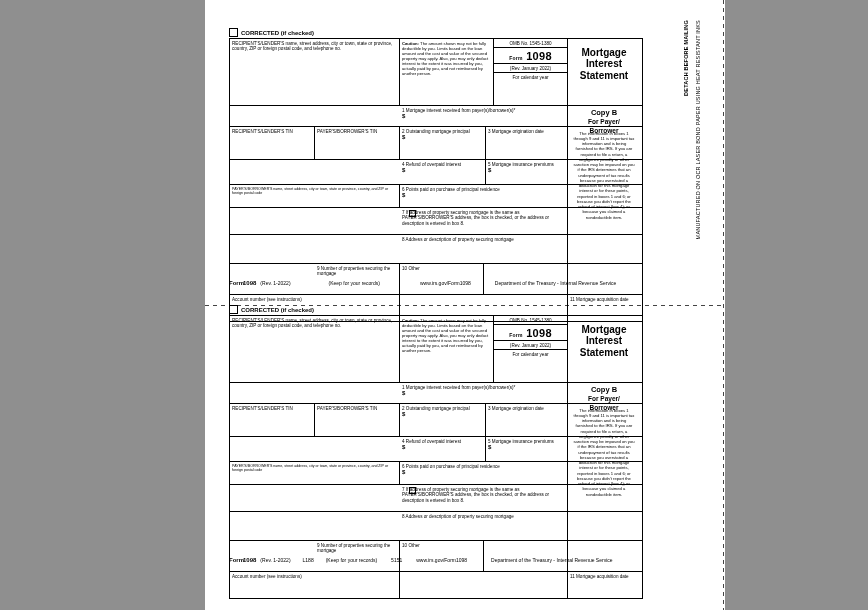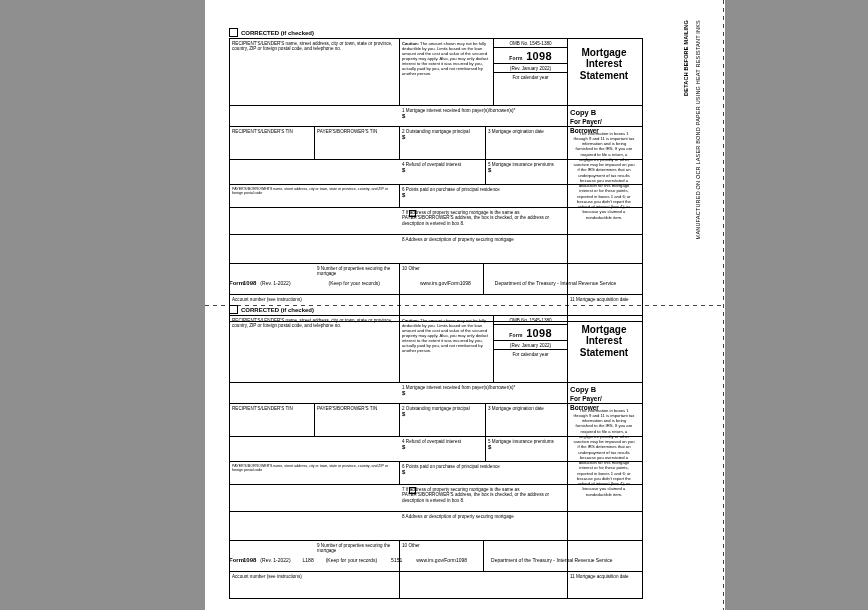--- a/index.html
+++ b/index.html
@@ -35,21 +35,21 @@
   .caution{font-size:4.2px;line-height:1.2;}
   .caution b{font-weight:bold;}
 
   .omsbox{padding:0;}
   .oms-line{border-bottom:1px solid #000;padding:1.5px 2px;text-align:center;font-size:4.6px;}
   .oms-line:last-child{border-bottom:none;}
   .f1098{font-size:11px;font-weight:bold;letter-spacing:.3px;}
   .f1098 .sm{font-size:5px;font-weight:bold;}
 
   .title{font-size:10px;font-weight:bold;line-height:1.18;text-align:center;padding-top:6px;}
-  .copyb{font-size:7.5px;font-weight:bold;line-height:1.25;}
+  .copyb{text-align:center;font-size:7.5px;font-weight:bold;line-height:1.25;}
   .copyb .s2{font-size:6.5px;}
   .notice{font-size:4.2px;line-height:1.25;text-align:center;padding:2px 3px;}
 
   .footer{position:absolute;left:0;width:412px;font-size:5px;display:flex;align-items:center;}
   .footer .f1{font-weight:bold;font-size:6px;}
   .tinhdr{font-size:4.6px;}
   .payerline{font-size:3.6px;}
   .chk-sm{display:inline-block;width:5px;height:5px;border:1px solid #000;vertical-align:middle;}
 </style>
 </head>

